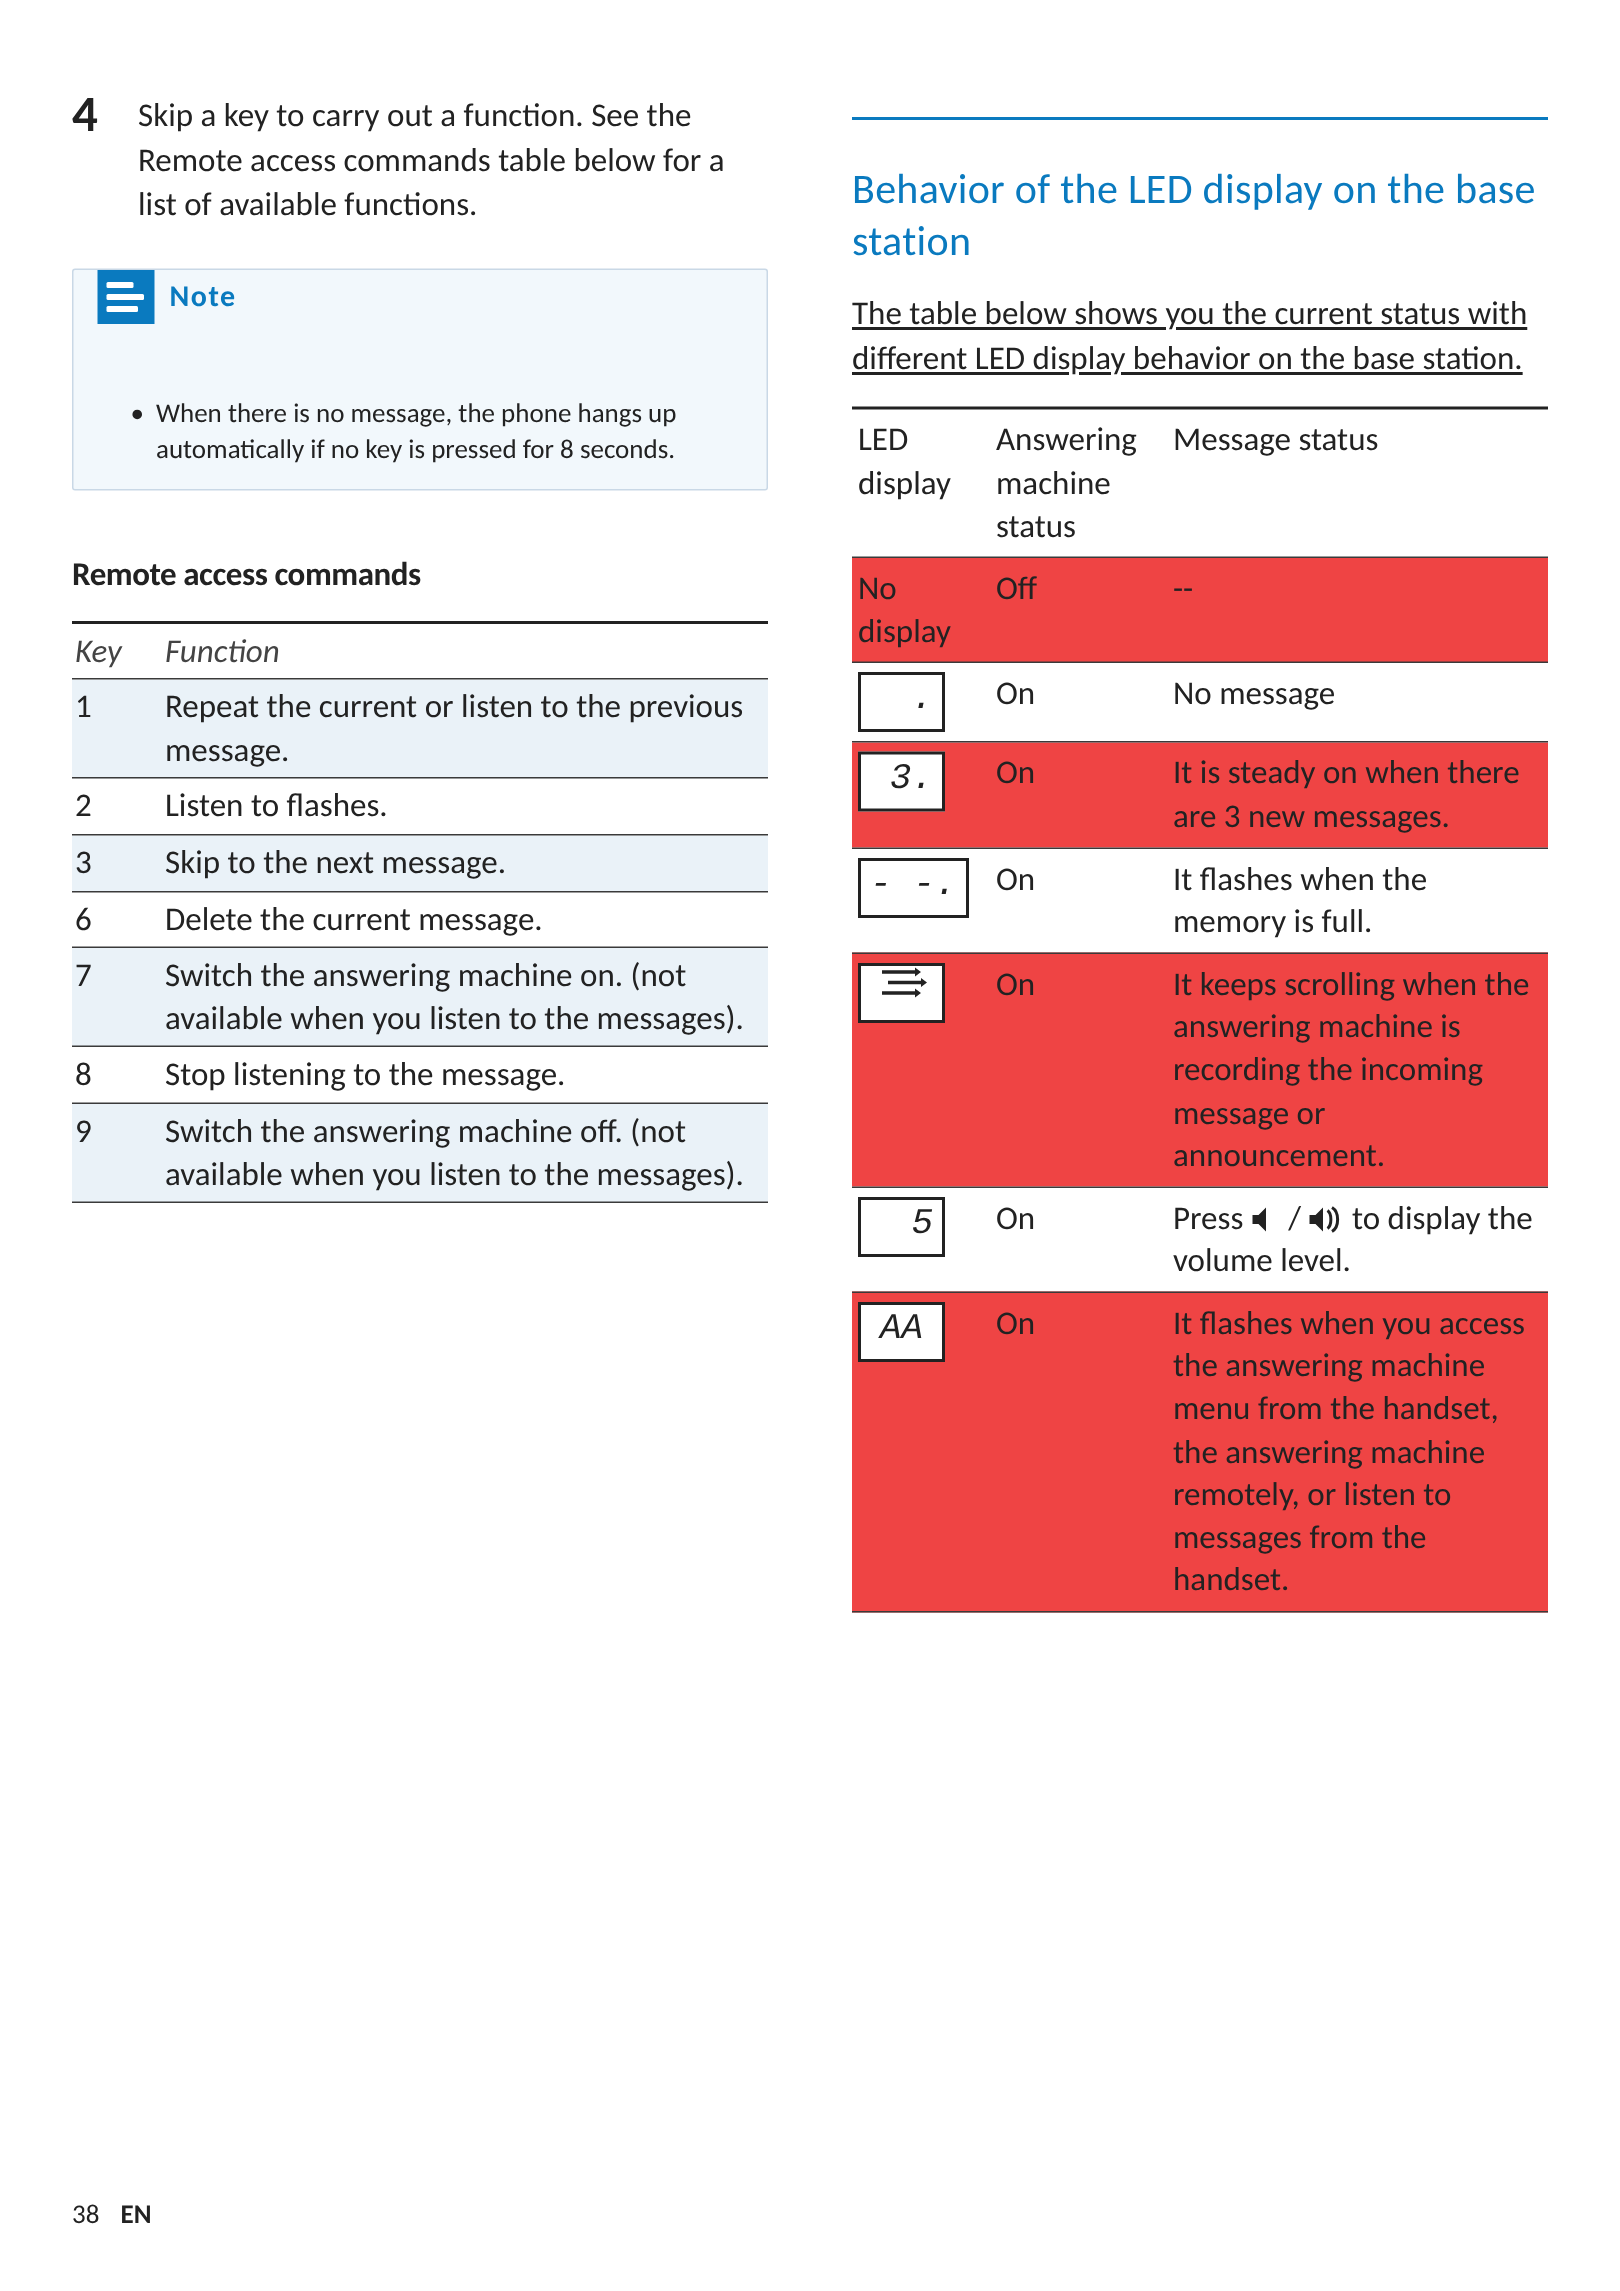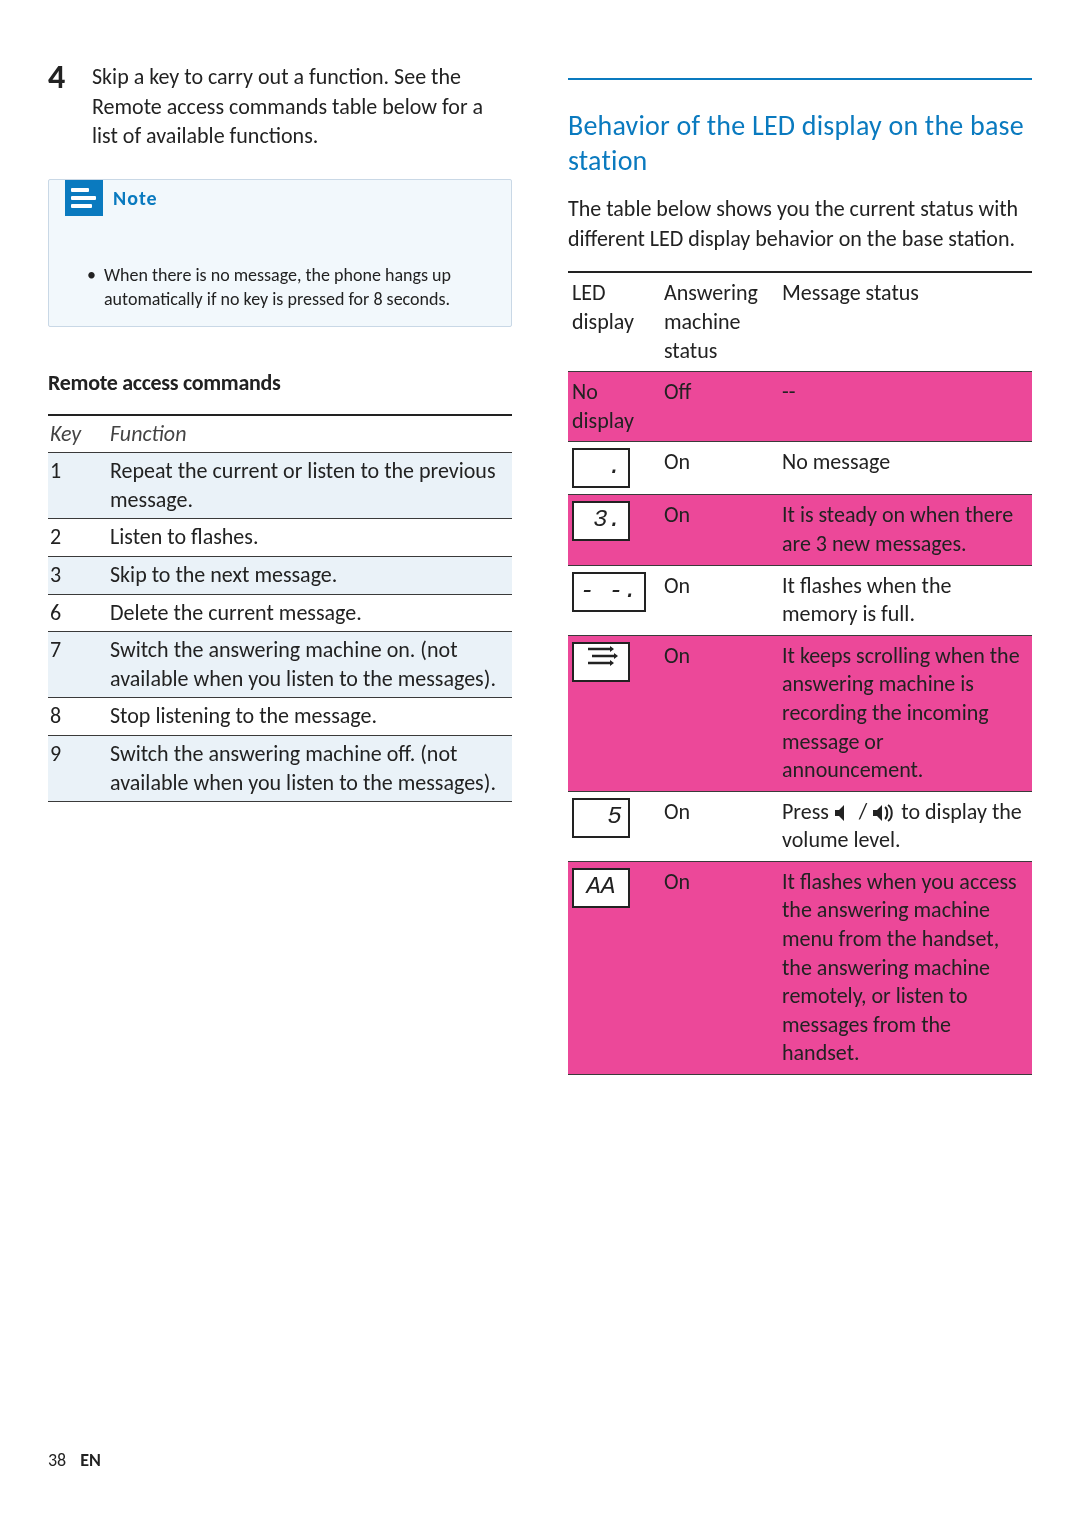--- a/index.html
+++ b/index.html
@@ -105,38 +105,38 @@
     color: #0a7abf;
     font-size: 28px;
     font-weight: 500;
     line-height: 1.25;
     border-top: 2.5px solid #0a7abf;
     padding-top: 28px;
     margin-top: 18px;
     margin-bottom: 16px;
     letter-spacing: 0.2px;
   }
-  .right-intro { line-height: 1.35; margin-bottom: 18px; }
+  .right-intro { line-height: 1.35; margin-bottom: 18px; text-decoration: underline; }
 
   table.led {
     width: 100%;
     border-collapse: collapse;
     font-size: 22px;
   }
   table.led th, table.led td {
     text-align: left;
     vertical-align: top;
     padding: 6px 4px;
     border-top: 1.5px solid #3a3a3a;
     font-weight: 400;
     line-height: 1.3;
   }
   table.led thead th { border-top: 2.5px solid #222; }
   table.led tbody tr:last-child td { border-bottom: 1.5px solid #3a3a3a; }
-  table.led tr.shaded td, table.led tr.shaded th { background: #ec4899; }
+  table.led tr.shaded td, table.led tr.shaded th { background: #ef4444; }
   table.led .c1 { width: 92px; }
   table.led .c2 { width: 118px; }
 
   .lcd-box {
     display: inline-block;
     border: 2px solid #222;
     min-width: 58px;
     height: 40px;
     line-height: 34px;
     text-align: right;
@@ -147,21 +147,21 @@
     letter-spacing: 0px;
     background: #fff;
   }
   .lcd-box.center { text-align: center; }
 
   .speaker-icons svg { display: inline-block; vertical-align: -3px; }
 
   .footer {
     position: absolute;
     left: 48px;
-    bottom: 56px;
+    bottom: 40px;
     font-size: 18px;
     color: #222;
   }
   .footer .pg { margin-right: 10px; }
   .footer .lang { font-weight: 600; }
 </style>
 </head>
 <body>
 
 <div class="columns">

